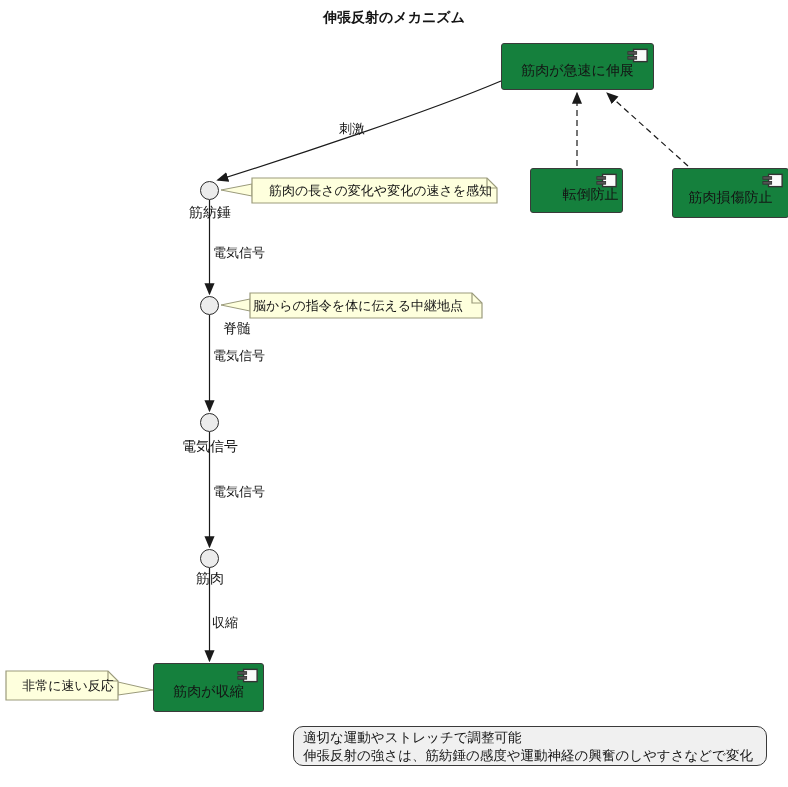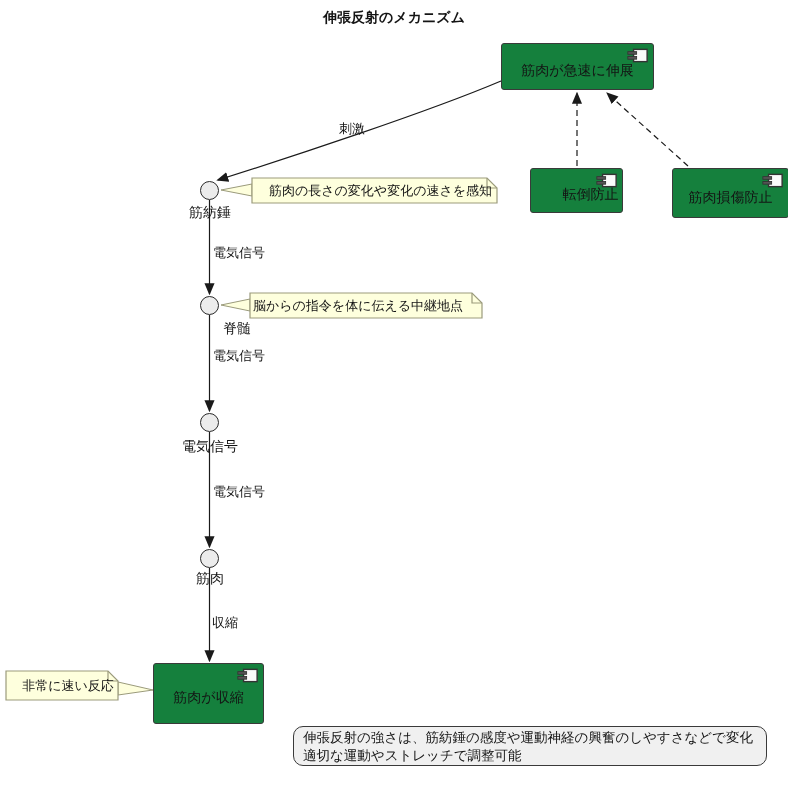--- a/index.html
+++ b/index.html
@@ -72,21 +72,21 @@
 
 <div class="node-box" style="left:660px; top:168px; width:117px; height:50px;margin-left:12px;">
   <svg class="comp-icon" viewBox="0 0 24 16">
     <rect x="7.5" y="1" width="15.5" height="14" fill="#fbfbfb" stroke="#333" stroke-width="1.6"></rect>
     <rect x="1" y="3.6" width="10" height="3" fill="#555" stroke="#333" stroke-width="1"></rect>
     <rect x="1" y="9.2" width="10" height="3" fill="#555" stroke="#333" stroke-width="1"></rect>
   </svg>
   <span>筋肉損傷防止</span>
 </div>
 
-<div class="node-box" style="left:153px; top:663px; width:111px; height:61px;">
+<div class="node-box" style="left:153px; top:663px; width:111px; height:49px;">
   <svg class="comp-icon" viewBox="0 0 24 16">
     <rect x="7.5" y="1" width="15.5" height="14" fill="#fbfbfb" stroke="#333" stroke-width="1.6"></rect>
     <rect x="1" y="3.6" width="10" height="3" fill="#555" stroke="#333" stroke-width="1"></rect>
     <rect x="1" y="9.2" width="10" height="3" fill="#555" stroke="#333" stroke-width="1"></rect>
   </svg>
   <span>筋肉が収縮</span>
 </div>
 
 <div class="circle" style="left:200px; top:181px;"></div>
 <div class="circle" style="left:200px; top:296px;"></div>
@@ -102,15 +102,15 @@
 <div class="edge-label" style="left:213px; top:244px;">電気信号</div>
 <div class="edge-label" style="left:213px; top:347px;">電気信号</div>
 <div class="edge-label" style="left:213px; top:483px;">電気信号</div>
 <div class="edge-label" style="left:212px; top:614px;">収縮</div>
 
 <div class="note-text" style="left:252px; top:179px; width:245px; height:24px;">筋肉の長さの変化や変化の速さを感知</div>
 <div class="note-text" style="left:250px; top:294px; width:204px; height:24px;">脳からの指令を体に伝える中継地点</div>
 <div class="note-text" style="left:6px; top:672px; width:112px; height:27px;">非常に速い反応</div>
 
 <div class="footer-note">
+  <div>適切な運動やストレッチで調整可能</div>
   <div>伸張反射の強さは、筋紡錘の感度や運動神経の興奮のしやすさなどで変化</div>
-  <div>適切な運動やストレッチで調整可能</div>
 </div>
 
 </body></html>

